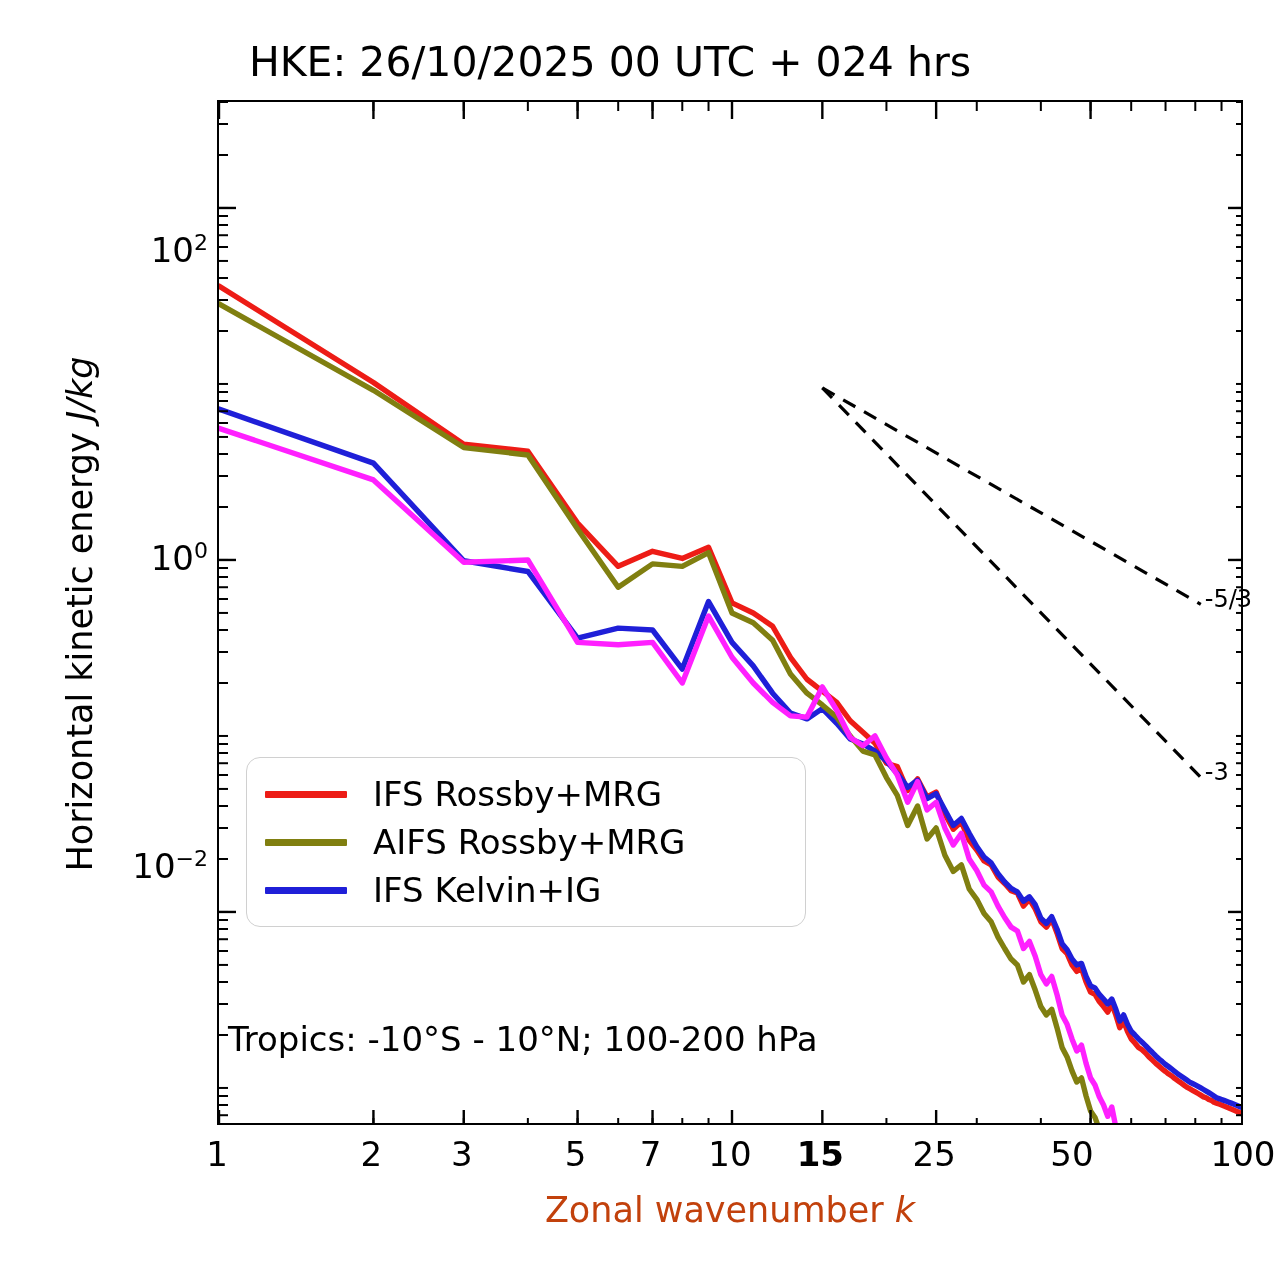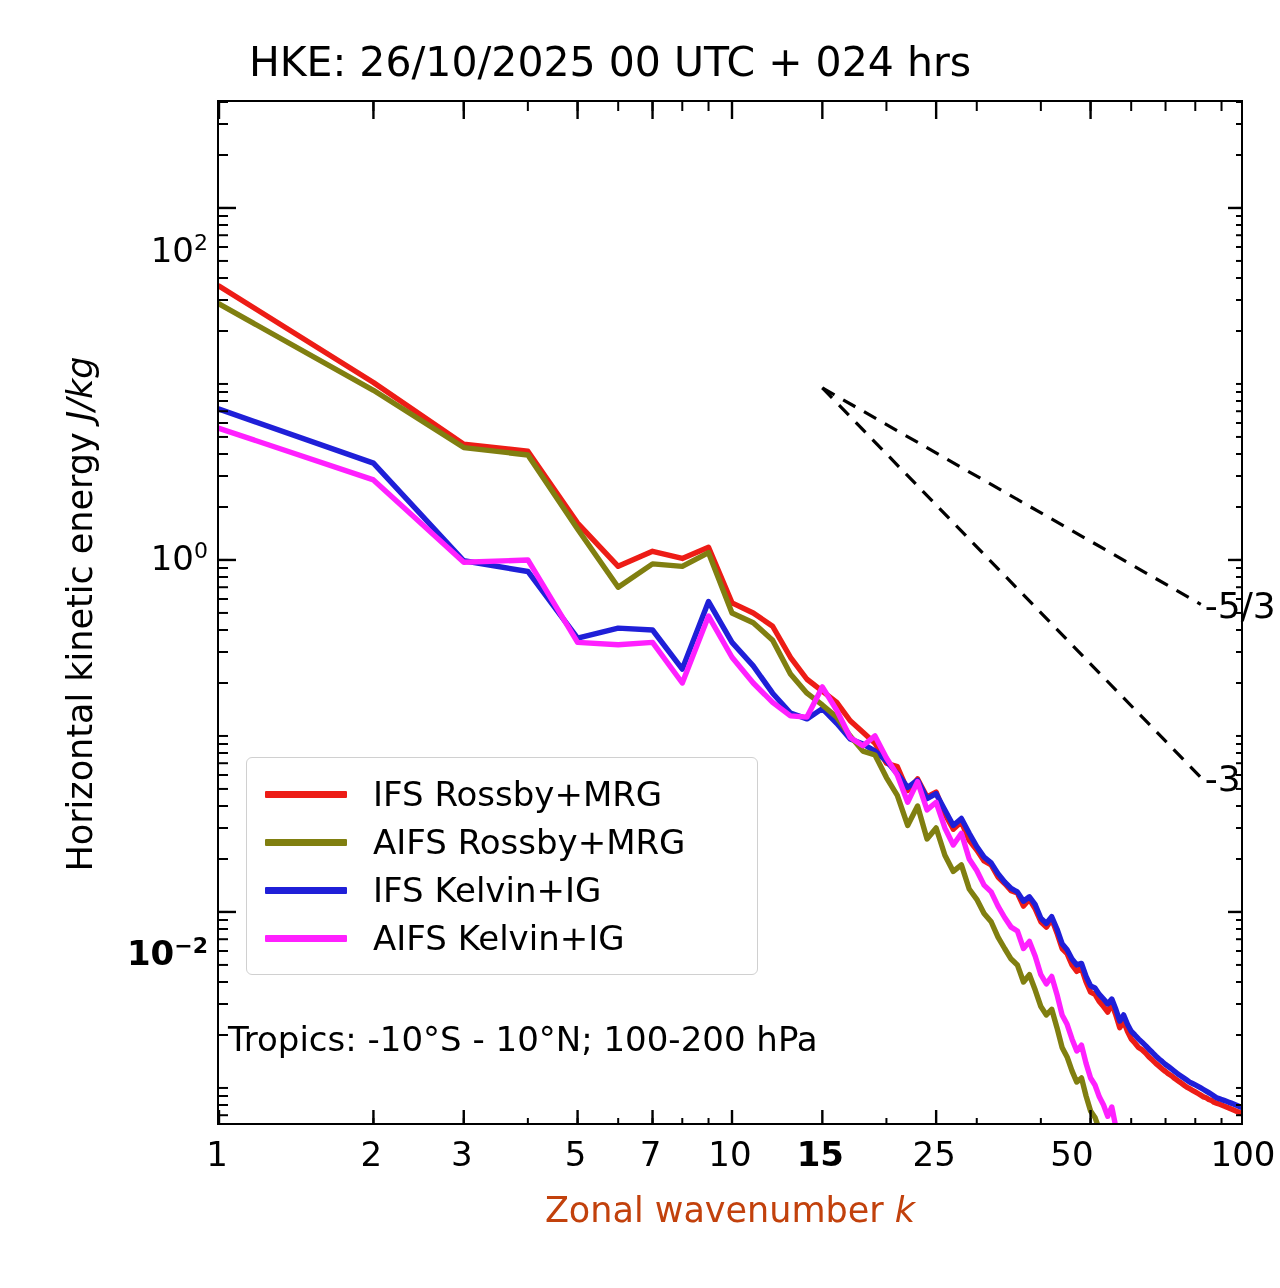--- a/index.html
+++ b/index.html
@@ -56,23 +56,23 @@
     font-size:34px;color:#000;
     right:1072px;
     transform:translateY(-50%);
     white-space:nowrap;
   }
   .ytick-lab sup{font-size:22px;vertical-align:super;}
 
   .legend{
     position:absolute;
     left:246px;top:757px;
-    width:512px;
+    width:560px;
     border:1.6px solid #d0d0d0;
-    border-radius:6px;
+    border-radius:14px;
     background:#fff;
     padding:12px 0 12px 0;
     box-sizing:border-box;
   }
   .leg-row{
     display:flex;align-items:center;
     height:48px;
     padding-left:18px;
   }
   .leg-line{
@@ -80,21 +80,21 @@
   }
   .leg-text{
     margin-left:26px;font-size:34px;color:#000;white-space:nowrap;
     line-height:34px;
   }
   .annot{
     position:absolute;left:228px;top:1019px;
     font-size:34px;color:#000;white-space:nowrap;
   }
   .slope-lab{
-    position:absolute;font-size:36px;color:#000;white-space:nowrap;
+    position:absolute;font-size:24px;color:#000;white-space:nowrap;
   }
 </style>
 </head>
 <body>
 
 <div id="root">
 
   <div class="title">HKE: 26/10/2025 00 UTC + 024 hrs</div>
 
   <div class="ylabel">
@@ -294,41 +294,37 @@
       <div class="xtick-lab" style="left: 650.535px;">7</div>
       <div class="xtick-lab" style="left: 730px;">10</div>
       <div class="xtick-lab" style="left: 820.335px; font-weight: bold;">15</div>
       <div class="xtick-lab" style="left: 934.143px; text-align: center;">25</div>
       <div class="xtick-lab" style="left: 1072px; text-align: center;">50</div>
       <div class="xtick-lab" style="left: 1243px;">100</div>
     </div>
   <div id="yticklabels">
       <div class="ytick-lab" style="top: 205.962px; margin-top: 44px;">10<sup>2</sup></div>
       <div class="ytick-lab" style="top: 557.959px;">10<sup>0</sup></div>
-      <div class="ytick-lab" style="top: 953px; font-weight: bold;">10<sup>−2</sup></div>
+      <div class="ytick-lab" style="top: 866px;">10<sup>−2</sup></div>
     </div>
   <div id="slopelabels">
       <div class="slope-lab" style="left: 1204.79px; top: 585.282px;">-5/3</div>
       <div class="slope-lab" style="left: 1204.79px; top: 758.396px;">-3</div>
     </div>
 
   <div class="legend">
     <div class="leg-row">
       <span class="leg-line" style="background: rgb(237, 28, 22);"></span>
       <span class="leg-text">IFS Rossby+MRG</span>
     </div>
     <div class="leg-row">
       <span class="leg-line" style="background: rgb(128, 127, 16);"></span>
       <span class="leg-text">AIFS Rossby+MRG</span>
     </div>
     <div class="leg-row">
       <span class="leg-line" style="background: rgb(31, 31, 216);"></span>
       <span class="leg-text">IFS Kelvin+IG</span>
     </div>
-    <div class="leg-row">
-      <span class="leg-line" style="background: rgb(255, 32, 255);"></span>
-      <span class="leg-text">AIFS Kelvin+IG</span>
-    </div>
   </div>
 
   <div class="annot">Tropics: -10°S - 10°N; 100-200 hPa</div>
 
 </div>
 
 </body></html>

